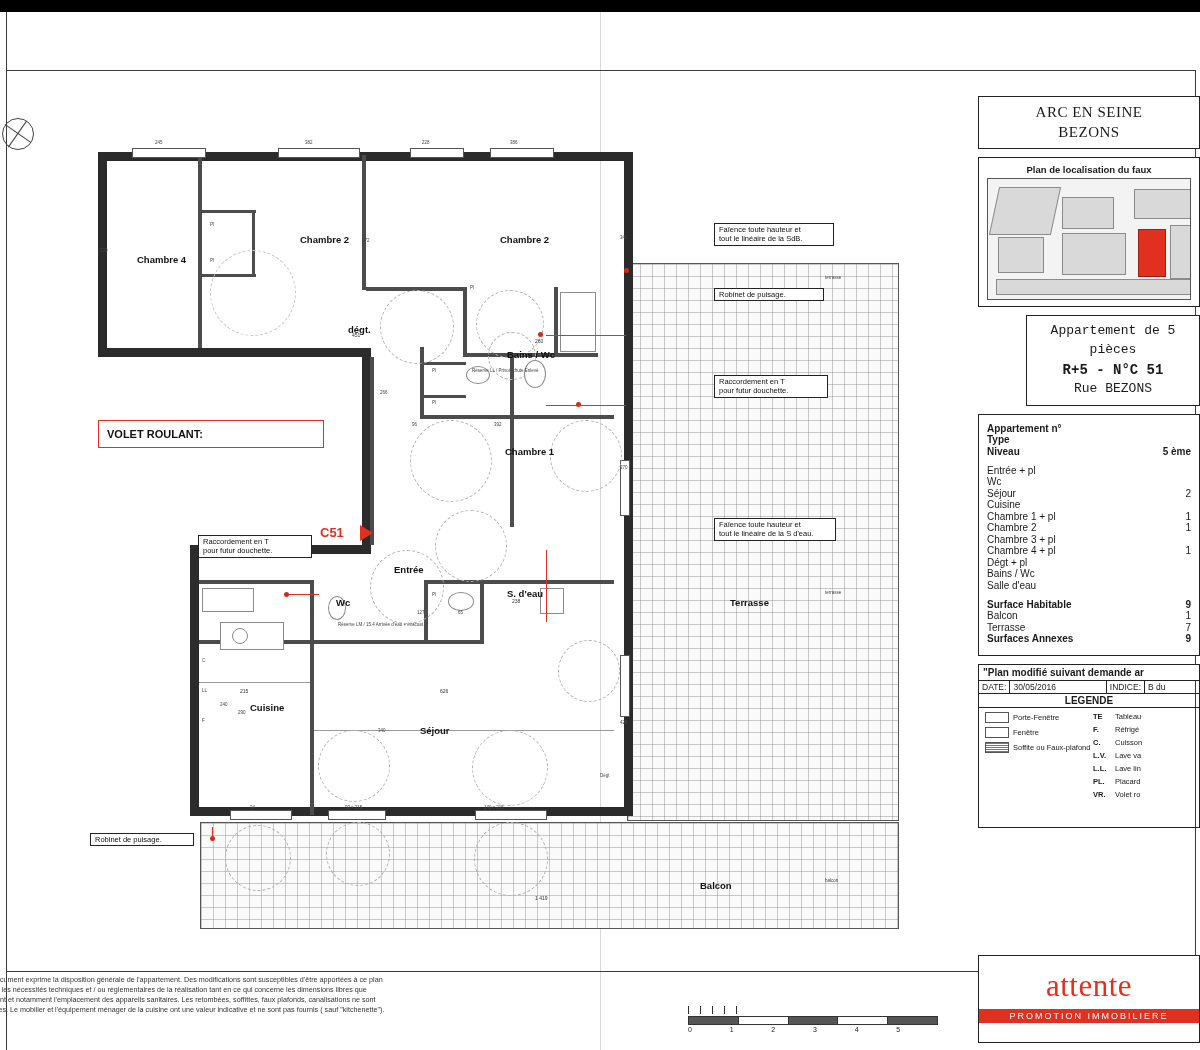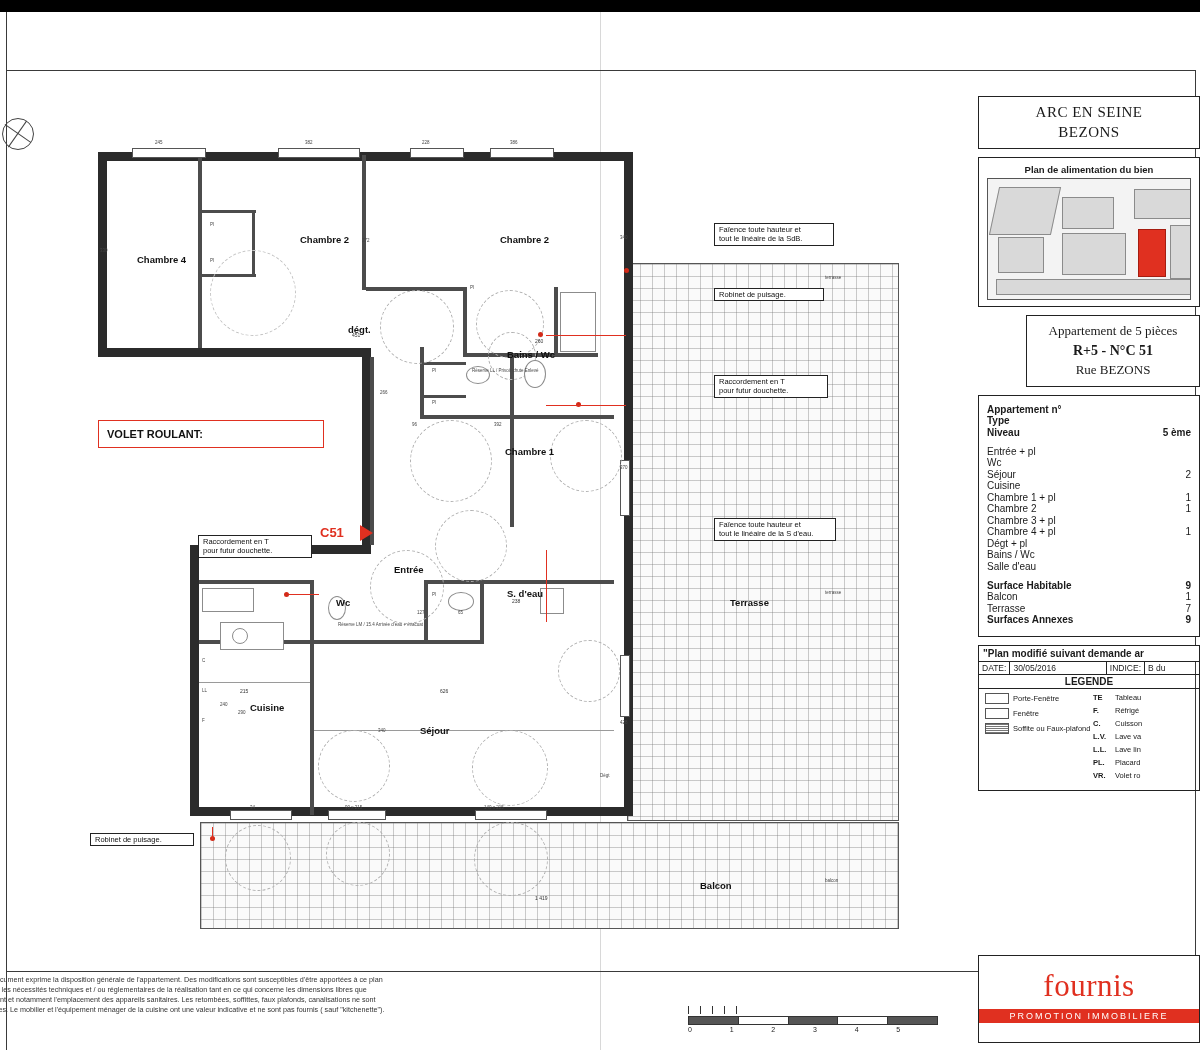--- a/index.html
+++ b/index.html
@@ -211,21 +211,21 @@
     background: #d9d9d9;
     border: 1px solid #8b8b8b;
   }
   .loc-hl {
     position: absolute;
     background: #e03020;
     border: 1px solid #a51d10;
   }
   .apt-head {
     text-align: center;
-    font-family: Liberation Serif, serif;
+    font-family: Liberation Mono, monospace;
     line-height: 1.45;
     margin-left: 48px;
   }
   .apt-head .l1 { font-size: 13px; }
   .apt-head .l2 { font-size: 14px; font-weight: bold; }
   .apt-head .l3 { font-size: 13px; }
   .surf-table {
     width: 100%;
     border-collapse: collapse;
     font-size: 10px;
@@ -256,21 +256,21 @@
   .legend-head {
     text-align: center;
     font-weight: bold;
     font-size: 10px;
     border: 1px solid #222;
     border-bottom: none;
     padding: 1px 0;
   }
   .legend-body {
     border: 1px solid #222;
-    padding: 4px 6px 6px 6px;
+    padding: 4px 6px 24px 6px;
     display: flex;
     font-size: 7.5px;
   }
   .legend-col-left { width: 108px; }
   .legend-col-right { flex: 1; }
   .lg-row { display: flex; align-items: center; margin-bottom: 4px; }
   .lg-sym {
     width: 22px; height: 9px;
     border: 1px solid #555;
     background: #fff;
@@ -523,21 +523,21 @@
   </div>
 
   <div class="titleblock">
 
     <div class="tb-box">
       <div class="tb-title">ARC EN SEINE</div>
       <div class="tb-title">BEZONS</div>
     </div>
 
     <div class="tb-box">
-      <div class="loc-title">Plan de alimentation du bien</div>
+      <div class="loc-title">Plan de localisation du faux</div>
       <div class="loc-map">
         <div class="loc-shape" style="left:6px; top:8px; width:60px; height:46px; transform:skewX(-12deg);"></div>
         <div class="loc-shape" style="left:10px; top:58px; width:44px; height:34px;"></div>
         <div class="loc-shape" style="left:74px; top:18px; width:50px; height:30px;"></div>
         <div class="loc-shape" style="left:74px; top:54px; width:62px; height:40px;"></div>
         <div class="loc-shape" style="left:146px; top:10px; width:70px; height:28px;"></div>
         <div class="loc-hl" style="left:150px; top:50px; width:26px; height:46px;"></div>
         <div class="loc-shape" style="left:182px; top:46px; width:36px; height:52px;"></div>
         <div class="loc-shape" style="left:8px; top:100px; width:208px; height:14px;"></div>
       </div>
@@ -686,21 +686,21 @@
           </div>
         <div class="lg-row">
             <span class="lg-abbr">VR.</span>
             <span>Volet ro</span>
           </div>
       </div>
     </div>
   </div>
 
   <div class="logo-box">
-    <div class="logo-main">fournis</div>
+    <div class="logo-main">attente</div>
     <div class="logo-sub">PROMOTION IMMOBILIERE</div>
   </div>
 
   <div class="disclaimer" style="white-space:pre-line;">ocument exprime la disposition générale de l'appartement. Des modifications sont susceptibles d'être apportées à ce plan
 s les nécessités techniques et / ou réglementaires de la réalisation tant en ce qui concerne les dimensions libres que
 ent et notamment l'emplacement des appareils sanitaires. Les retombées, soffittes, faux plafonds, canalisations ne sont
 res. Le mobilier et l'équipement ménager de la cuisine ont une valeur indicative et ne sont pas fournis ( sauf "kitchenette").</div>
 
   <div class="sb-ticks">
       <i></i>

